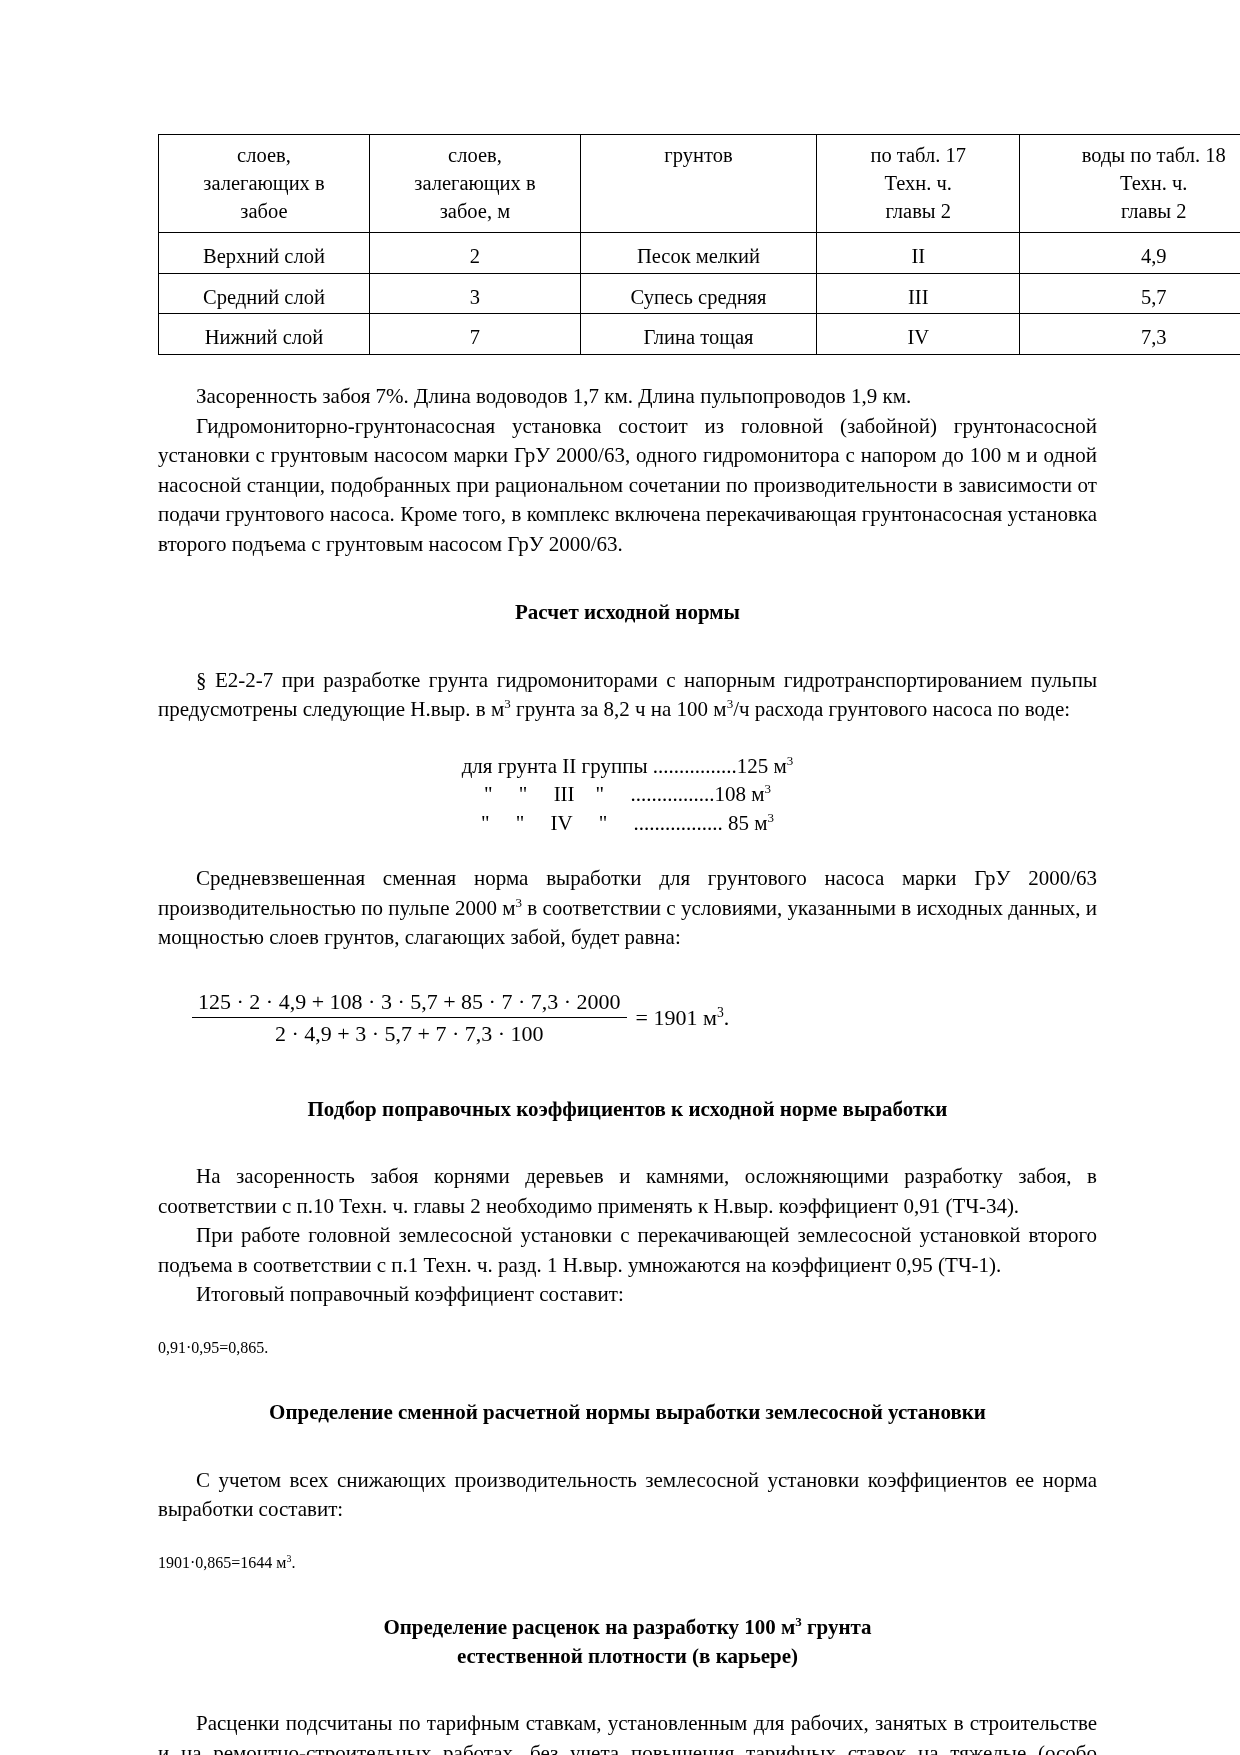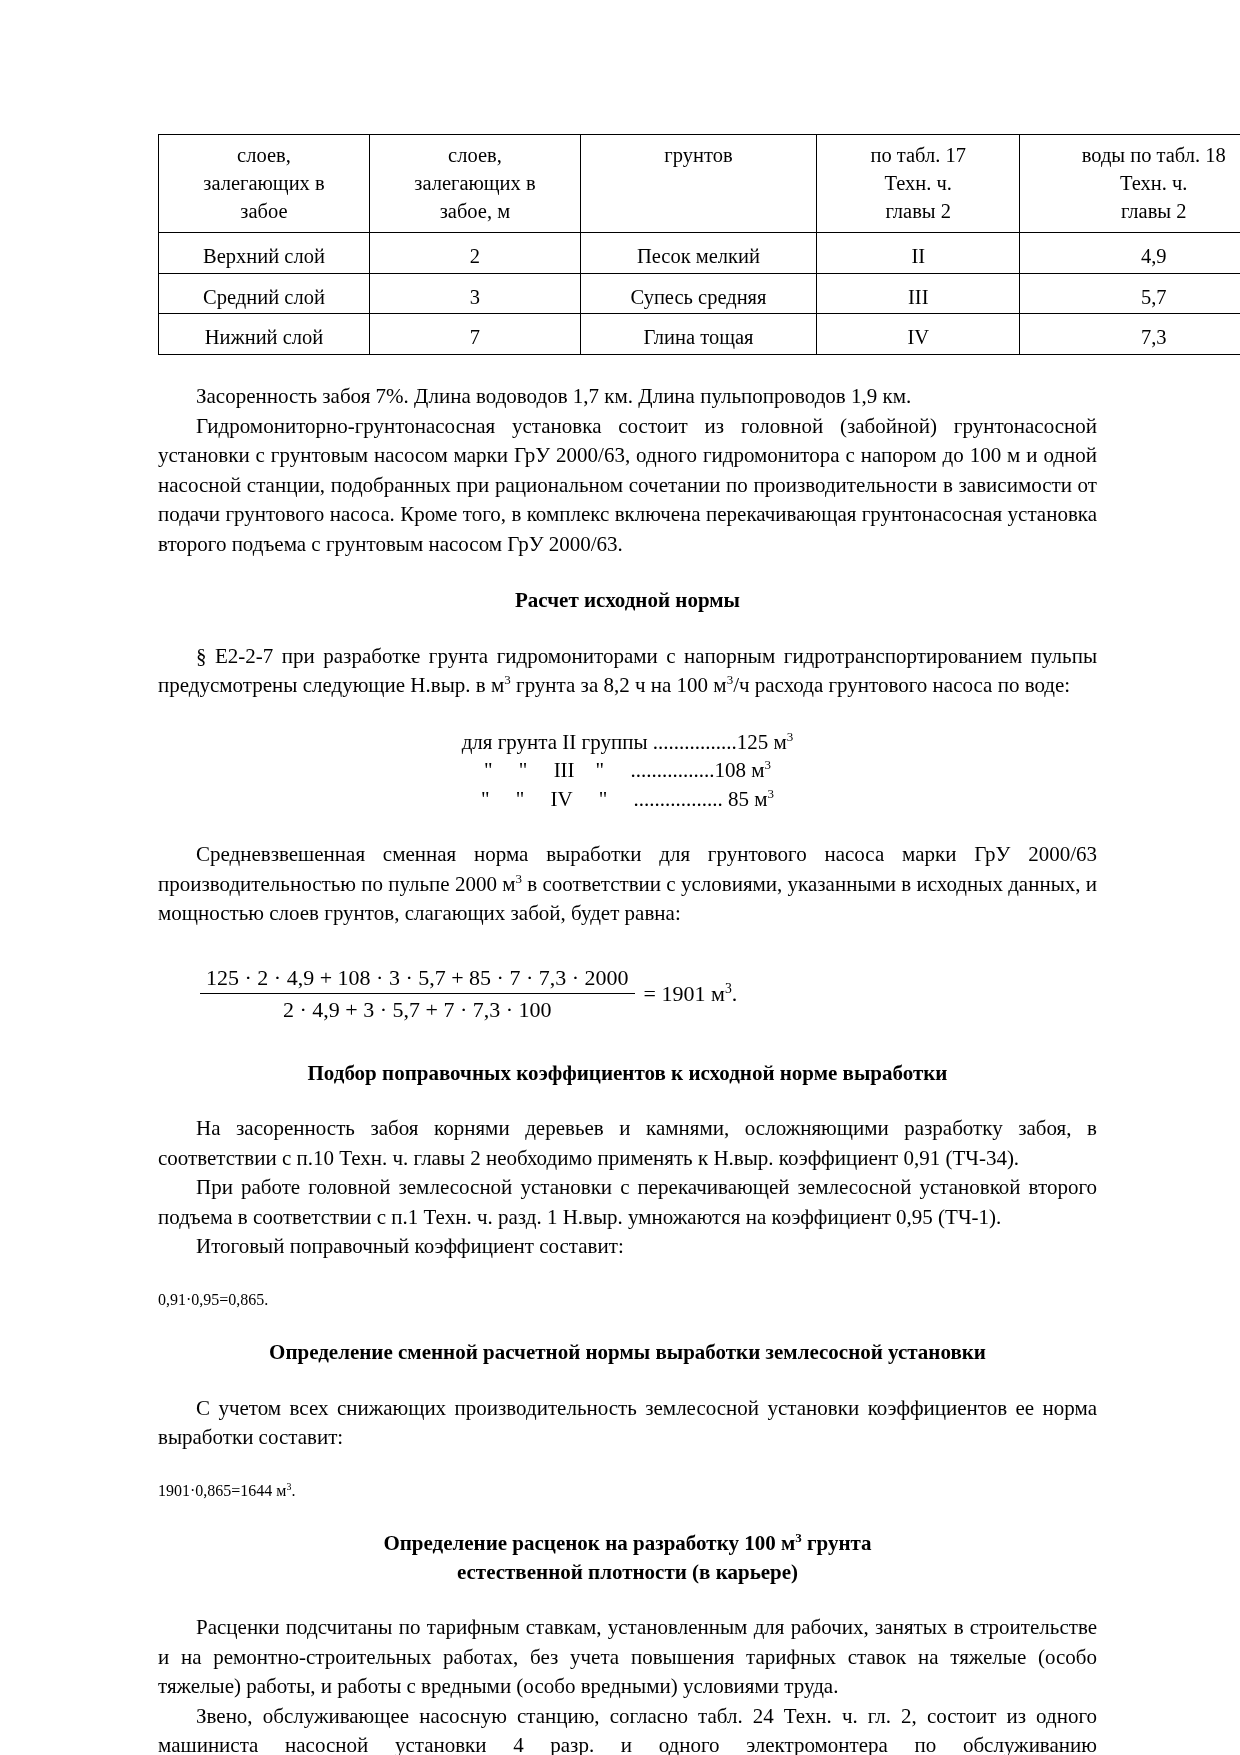--- a/index.html
+++ b/index.html
@@ -60,21 +60,21 @@
     margin: 0;
     hyphens: none;
   }
   .gap-md { height: 27px; }
   .gap-lg { height: 36px; }
 
   h2.section-heading {
     font-size: 21px;
     font-weight: bold;
     text-align: center;
-    margin: 0;
+    margin: 12px;
     line-height: 1.36;
   }
 
   
   .norm-list {
     font-size: 21px;
     line-height: 1.36;
     margin: 0;
     padding: 0;
     text-align: center;
@@ -89,21 +89,20 @@
     display: flex;
     align-items: center;
     margin: 0;
     padding-left: 34px;
     font-size: 22px;
   }
   .frac {
     display: inline-flex;
     flex-direction: column;
     text-align: center;
-    margin-left: 8px;
   }
   .frac .num {
     padding: 0 6px 2px;
     border-bottom: 1.7px solid #000;
     white-space: nowrap;
   }
   .frac .den {
     padding: 3px 6px 0;
     white-space: nowrap;
   }

